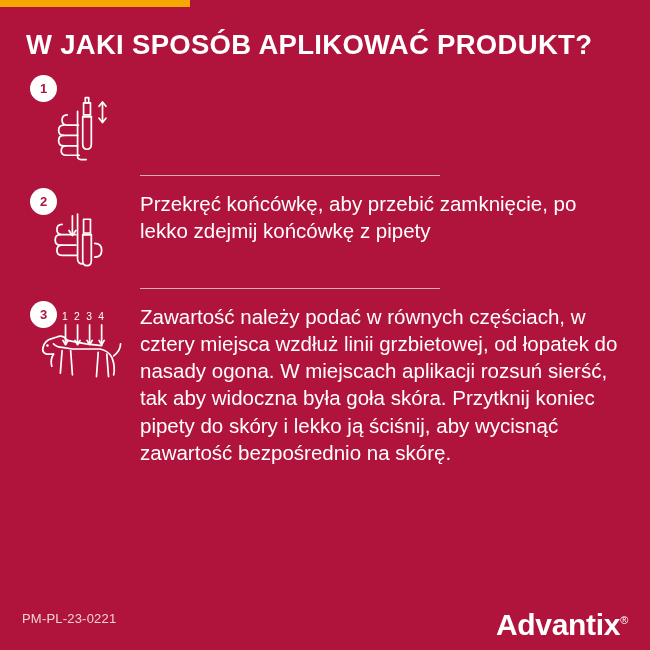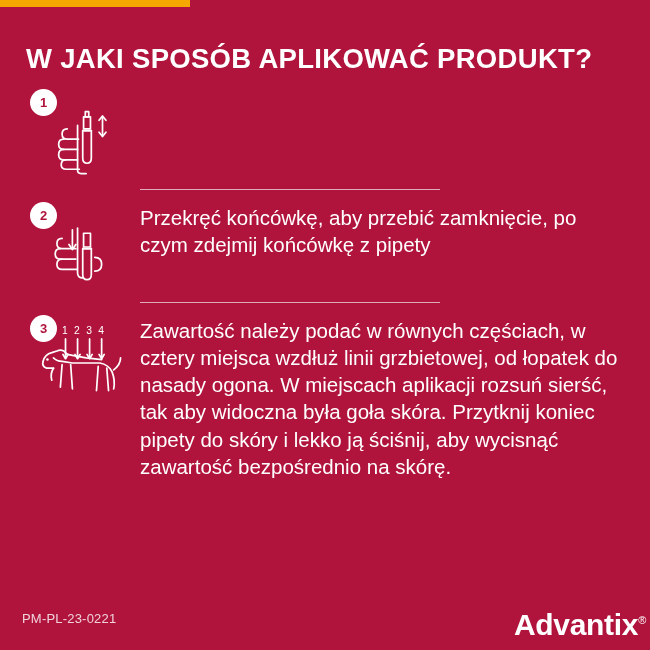--- a/index.html
+++ b/index.html
@@ -40,21 +40,21 @@
     width: 650px;
     height: 643px;
     box-sizing: border-box;
     padding: 22px 26px 0 26px;
   }
   .headline {
     font-size: 27.5px;
     font-weight: bold;
     letter-spacing: 0.3px;
     line-height: 1.15;
-    margin: 14px 0 14px 0;
+    margin: 0 0 14px 0;
     color: #ffffff;
   }
   .steps {
     display: block;
   }
   .step {
     display: flex;
     align-items: flex-start;
     gap: 14px;
   }
@@ -114,21 +114,21 @@
   }
   .footer {
     position: absolute;
     left: 0;
     bottom: 0;
     width: 650px;
     height: 56px;
     display: flex;
     align-items: center;
     justify-content: space-between;
-    padding: 0 4px 8px 22px;
+    padding: 0 22px 8px 22px;
     box-sizing: border-box;
   }
   .code {
     font-size: 13px;
     color: #f0d2da;
     letter-spacing: 0.2px;
   }
   .brand {
     font-size: 30px;
     font-weight: bold;
@@ -204,21 +204,21 @@
             <path d="M36 47 L40 53 L44 47"></path>
 
             <path d="M28 40 Q22 40 22 46 Q22 52 28 52 L44 52"></path>
             <path d="M26 52 Q20 52 20 58 Q20 64 26 64 L44 64"></path>
             <path d="M28 64 Q22 64 22 70 Q22 76 28 76 L45 76"></path>
             <path d="M46 28 L46 80 Q46 86 52 86"></path>
             <path d="M66 62 Q74 62 74 70 Q74 78 66 78"></path>
           </g>
         </svg>
       </div>
-      <div class="step-text">Przekręć końcówkę, aby przebić zamknięcie, po czym zdejmij końcówkę z pipety</div>
+      <div class="step-text">Przekręć końcówkę, aby przebić zamknięcie, po lekko zdejmij końcówkę z pipety</div>
     </div>
 
     <div class="divider-row">
       <div class="divider-spacer"></div>
       <div class="divider"></div>
     </div>
 
     <div class="step">
       <div class="step-icon-col">
         <div class="badge">3</div>

